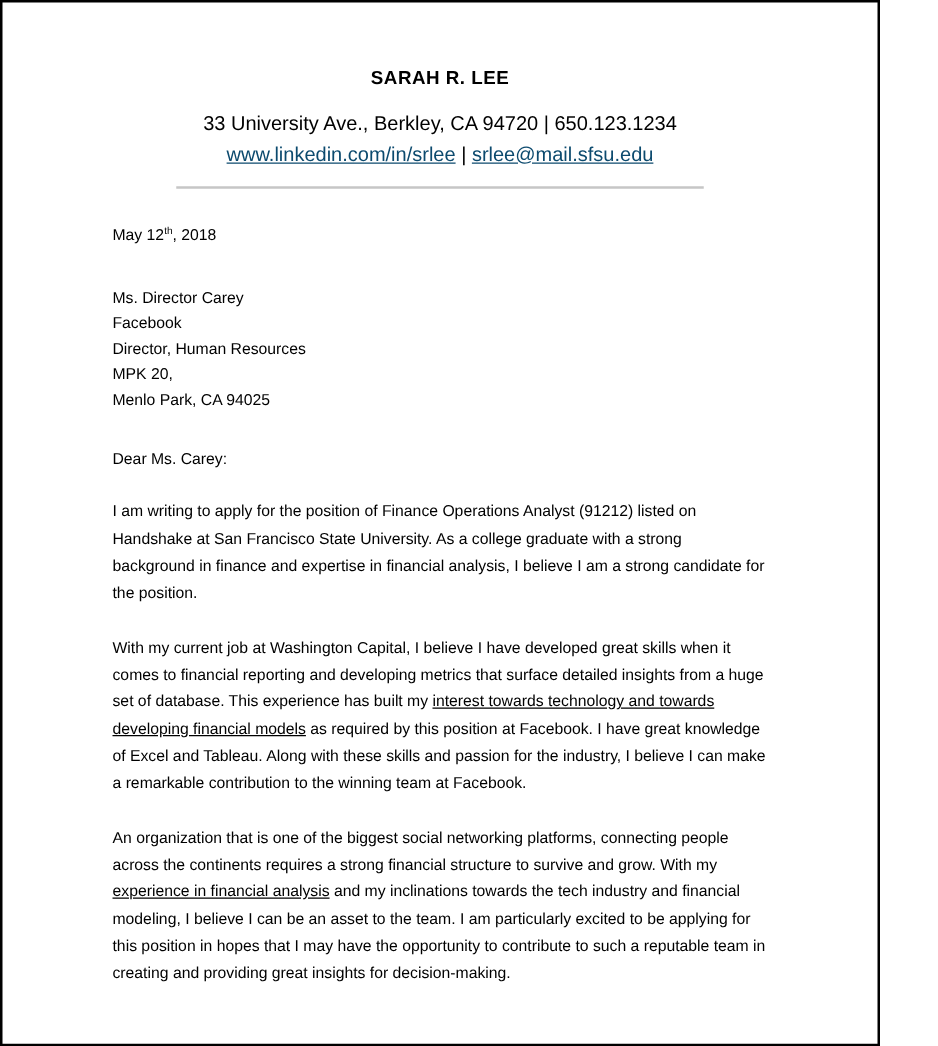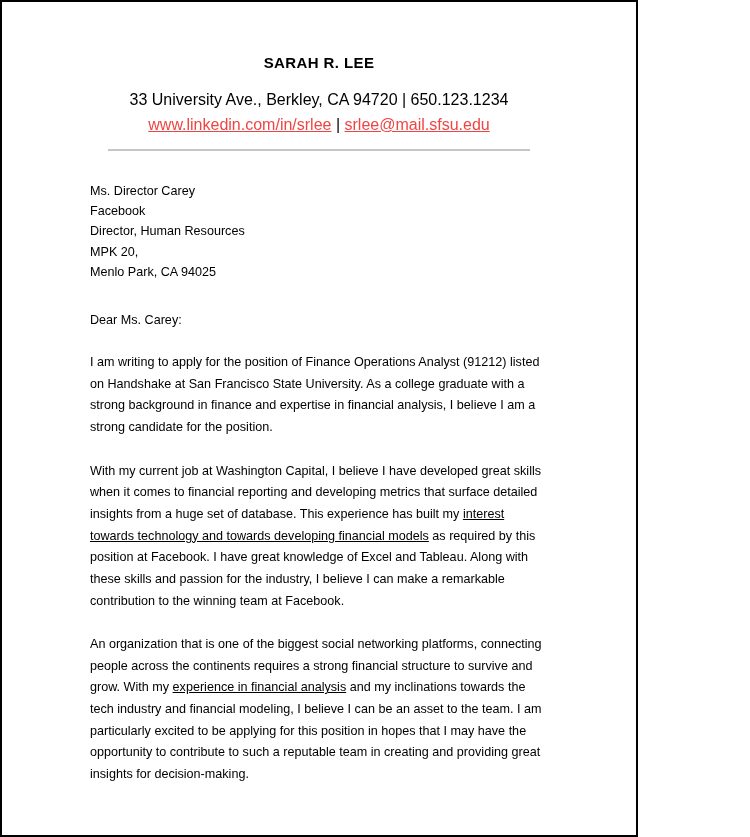--- a/index.html
+++ b/index.html
@@ -6,21 +6,21 @@
     margin: 0;
     padding: 0;
     background: #ffffff;
   }
   body {
     font-family: "Liberation Sans", sans-serif;
     color: #000000;
   }
   .page {
     position: relative;
-    width: 638px;
+    width: 704px;
     height: 837px;
     box-sizing: border-box;
     background: #ffffff;
     border: 2px solid #000000;
     overflow: hidden;
   }
   .sheet {
     position: absolute;
     left: 0;
     top: 0;
@@ -40,21 +40,21 @@
     letter-spacing: 0.4px;
     line-height: 1.2;
     margin: 0 0 16px 0;
   }
   .contact-line {
     font-size: 16px;
     line-height: 1.55;
     margin: 0;
   }
   .contact-link {
-    color: #ef4444;
+    color: #0c4a6e;
   }
   .contact-sep {
     color: #000000;
     text-decoration: none;
   }
   .rule {
     width: 422px;
     height: 2px;
     background: #c6c6c6;
     margin: 11px auto 0 auto;
@@ -102,20 +102,21 @@
       <div class="name">SARAH R. LEE</div>
       <div class="contact-line">33 University Ave., Berkley, CA 94720 | 650.123.1234</div>
       <div class="contact-line">
         <a class="contact-link" href="#">www.linkedin.com/in/srlee</a><span class="contact-sep"> | </span><a class="contact-link" href="#">srlee@mail.sfsu.edu</a>
       </div>
       <div class="rule"></div>
     </div>
 
     <div class="body-block">
 
+      <p class="date"><span>May 12</span><sup>th</sup><span>, 2018</span></p>
 
       <div class="recipient">
         <div>Ms. Director Carey</div>
         <div>Facebook</div>
         <div>Director, Human Resources</div>
         <div>MPK 20,</div>
         <div>Menlo Park, CA 94025</div>
       </div>
 
       <p class="salutation">Dear Ms. Carey:</p>

